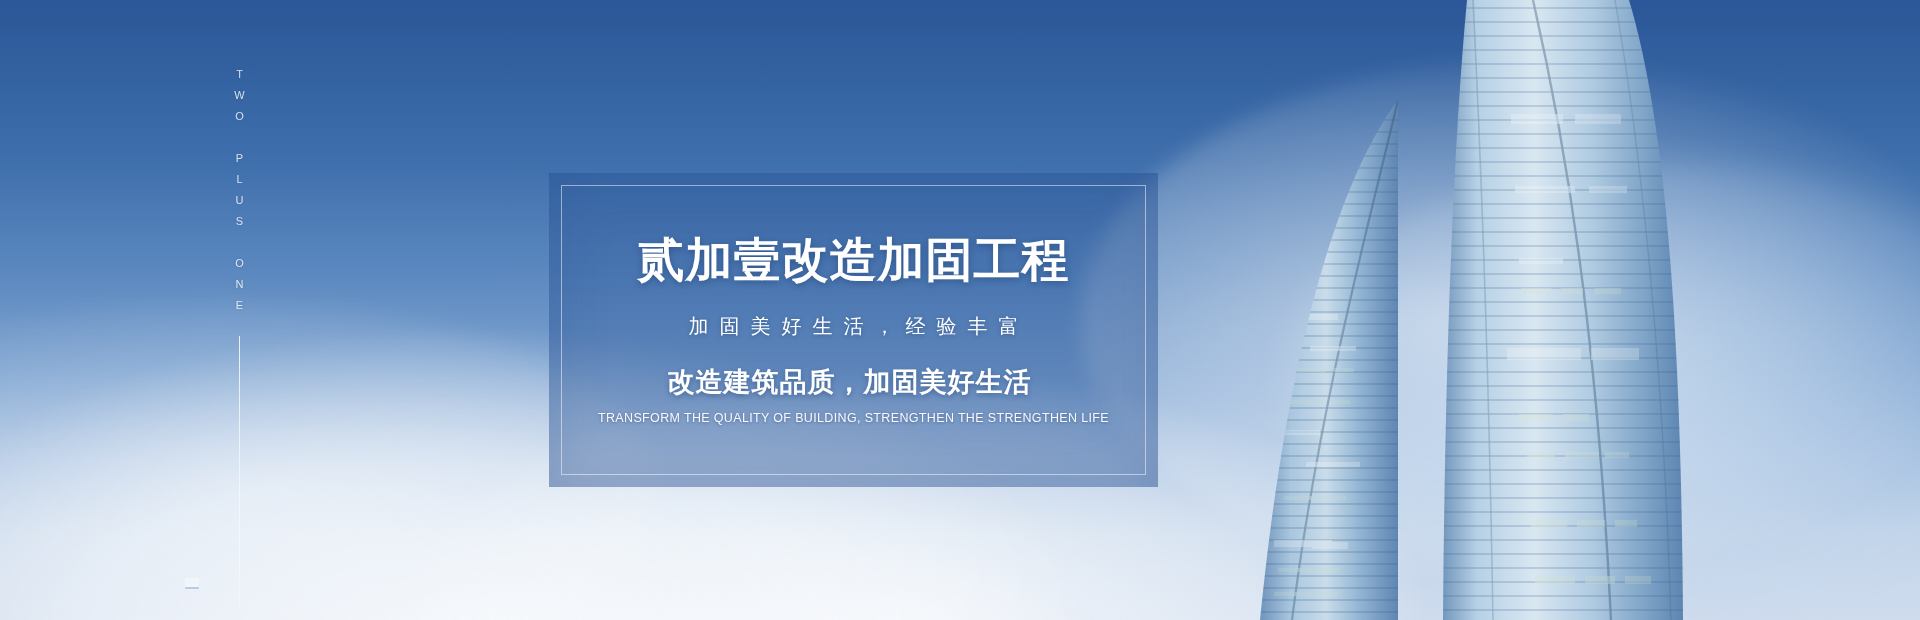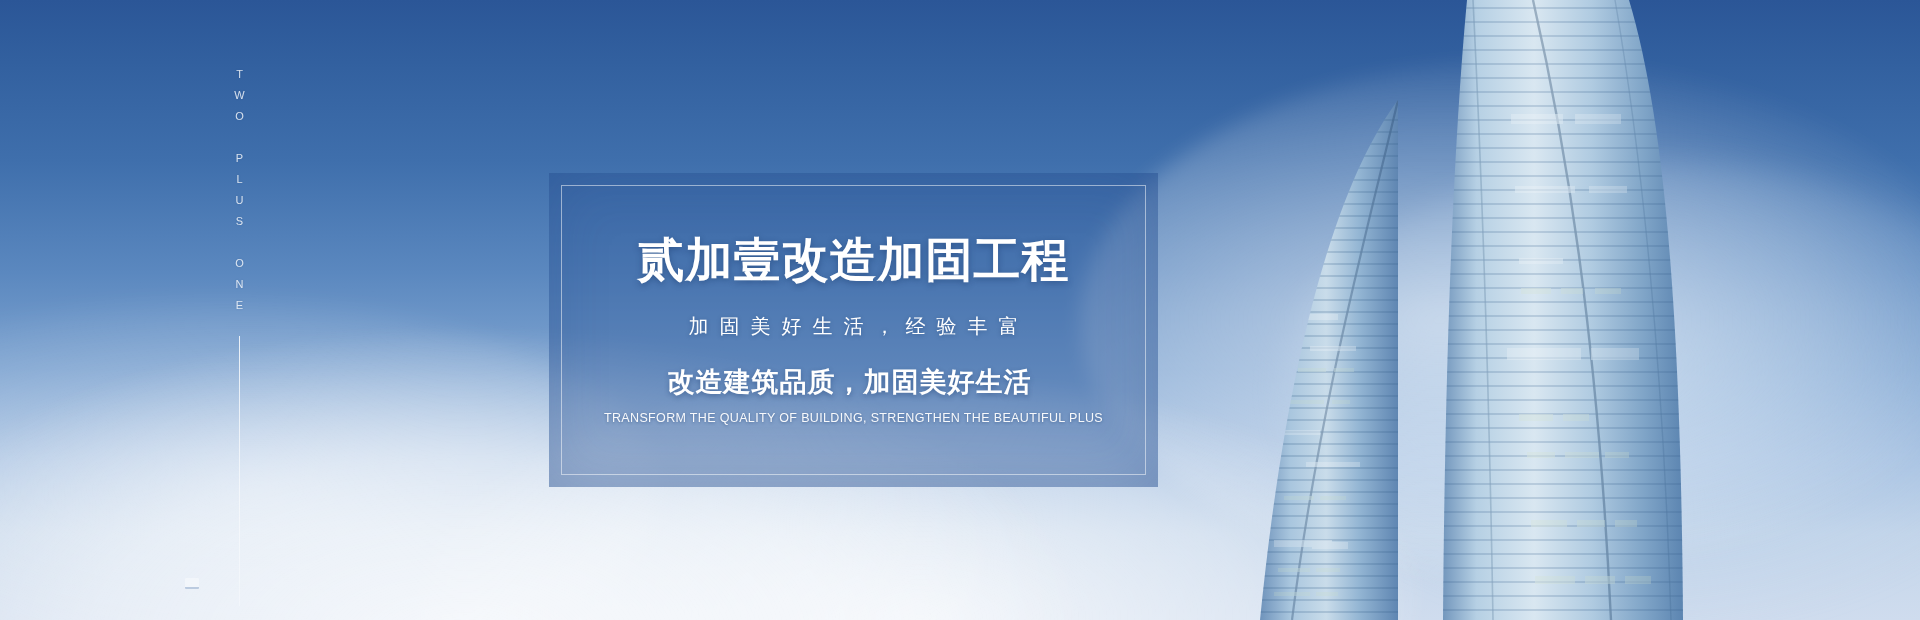--- a/index.html
+++ b/index.html
@@ -316,17 +316,17 @@
     <div class="vbrand-rule"></div>
   </div>
   <div class="vbrand-mark"></div>
 
   <div class="panel">
     <div class="panel-inner-border"></div>
     <div class="panel-content">
       <h1 class="t-main">贰加壹改造加固工程</h1>
       <div class="t-sub">加固美好生活，经验丰富</div>
       <div class="t-slogan">改造建筑品质，加固美好生活</div>
-      <div class="t-en">TRANSFORM THE QUALITY OF BUILDING, STRENGTHEN THE BEAUTIFUL PLUS</div>
+      <div class="t-en">TRANSFORM THE QUALITY OF BUILDING, STRENGTHEN THE STRENGTHEN LIFE</div>
     </div>
   </div>
 
 </div>
 
 </body></html>

